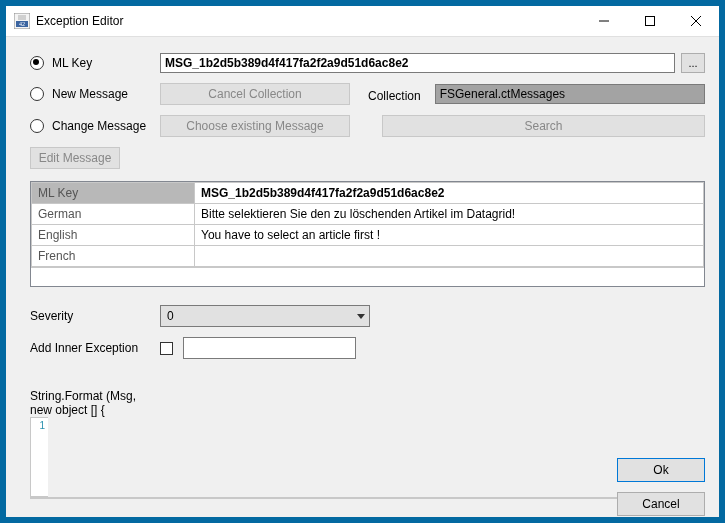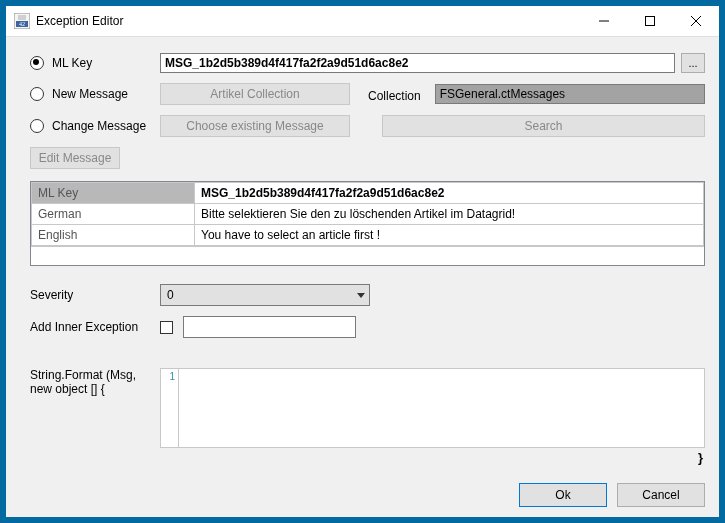--- a/index.html
+++ b/index.html
@@ -207,20 +207,21 @@
     width: 173px;
     height: 22px;
     border: 1px solid #7a7a7a;
     background: #fff;
     box-sizing: border-box;
   }
   
   .fmt-row {
     display: flex;
     margin-top: 30px;
+    flex-direction: column;
   }
   .fmt-label {
     width: 130px;
     flex: 0 0 auto;
     line-height: 14px;
   }
   .line-col {
     width: 18px;
     background: #fff;
     border: 1px solid #c8c8c8;
@@ -247,20 +248,21 @@
     font-weight: bold;
     font-size: 13px;
   }
   
   .footer-btns {
     position: absolute;
     right: 14px;
     bottom: 10px;
     display: flex;
     gap: 10px;
+    flex-direction: column;
   }
   .footer-btns .btn {
     width: 88px;
     height: 24px;
   }
   .footer-btns .btn.ok {
     border: 1px solid #0078d7;
     background: #e1e1e1;
   }
 </style>
@@ -303,21 +305,21 @@
     <div class="row">
       <span class="radio checked"></span>
       <span class="radio-label">ML Key</span>
       <input class="textbox mlkey-input" type="text" value="MSG_1b2d5b389d4f417fa2f2a9d51d6ac8e2" style="">
       <div class="dots-btn">...</div>
     </div>
 
     <div class="row coll-row">
       <span class="radio"></span>
       <span class="radio-label">New Message</span>
-      <div class="btn disabled change-coll">Artikel Collection</div>
+      <div class="btn disabled change-coll">Cancel Collection</div>
       <span class="coll-label">Collection</span>
       <div class="coll-value">FSGeneral.ctMessages</div>
     </div>
 
     <div class="row chg-row">
       <span class="radio"></span>
       <span class="radio-label">Change Message</span>
       <div class="btn disabled choose-btn">Choose existing Message</div>
       <div class="btn disabled search-btn">Search</div>
     </div>
@@ -332,20 +334,24 @@
           <td class="val-col">MSG_1b2d5b389d4f417fa2f2a9d51d6ac8e2</td>
         </tr>
         <tr>
           <td class="key-col">German</td>
           <td class="val-col">Bitte selektieren Sie den zu löschenden Artikel im Datagrid!</td>
         </tr>
         <tr>
           <td class="key-col">English</td>
           <td class="val-col">You have to select an article first !</td>
         </tr>
+        <tr>
+          <td class="key-col">French</td>
+          <td class="val-col"></td>
+        </tr>
       </tbody>
         </table>
       <div class="footer"></div>
     </div>
 
     <div class="row sev-row">
       <span class="label-col">Severity</span>
       <div class="combo">
         <span>0</span>
         <span class="arrow"></span>

